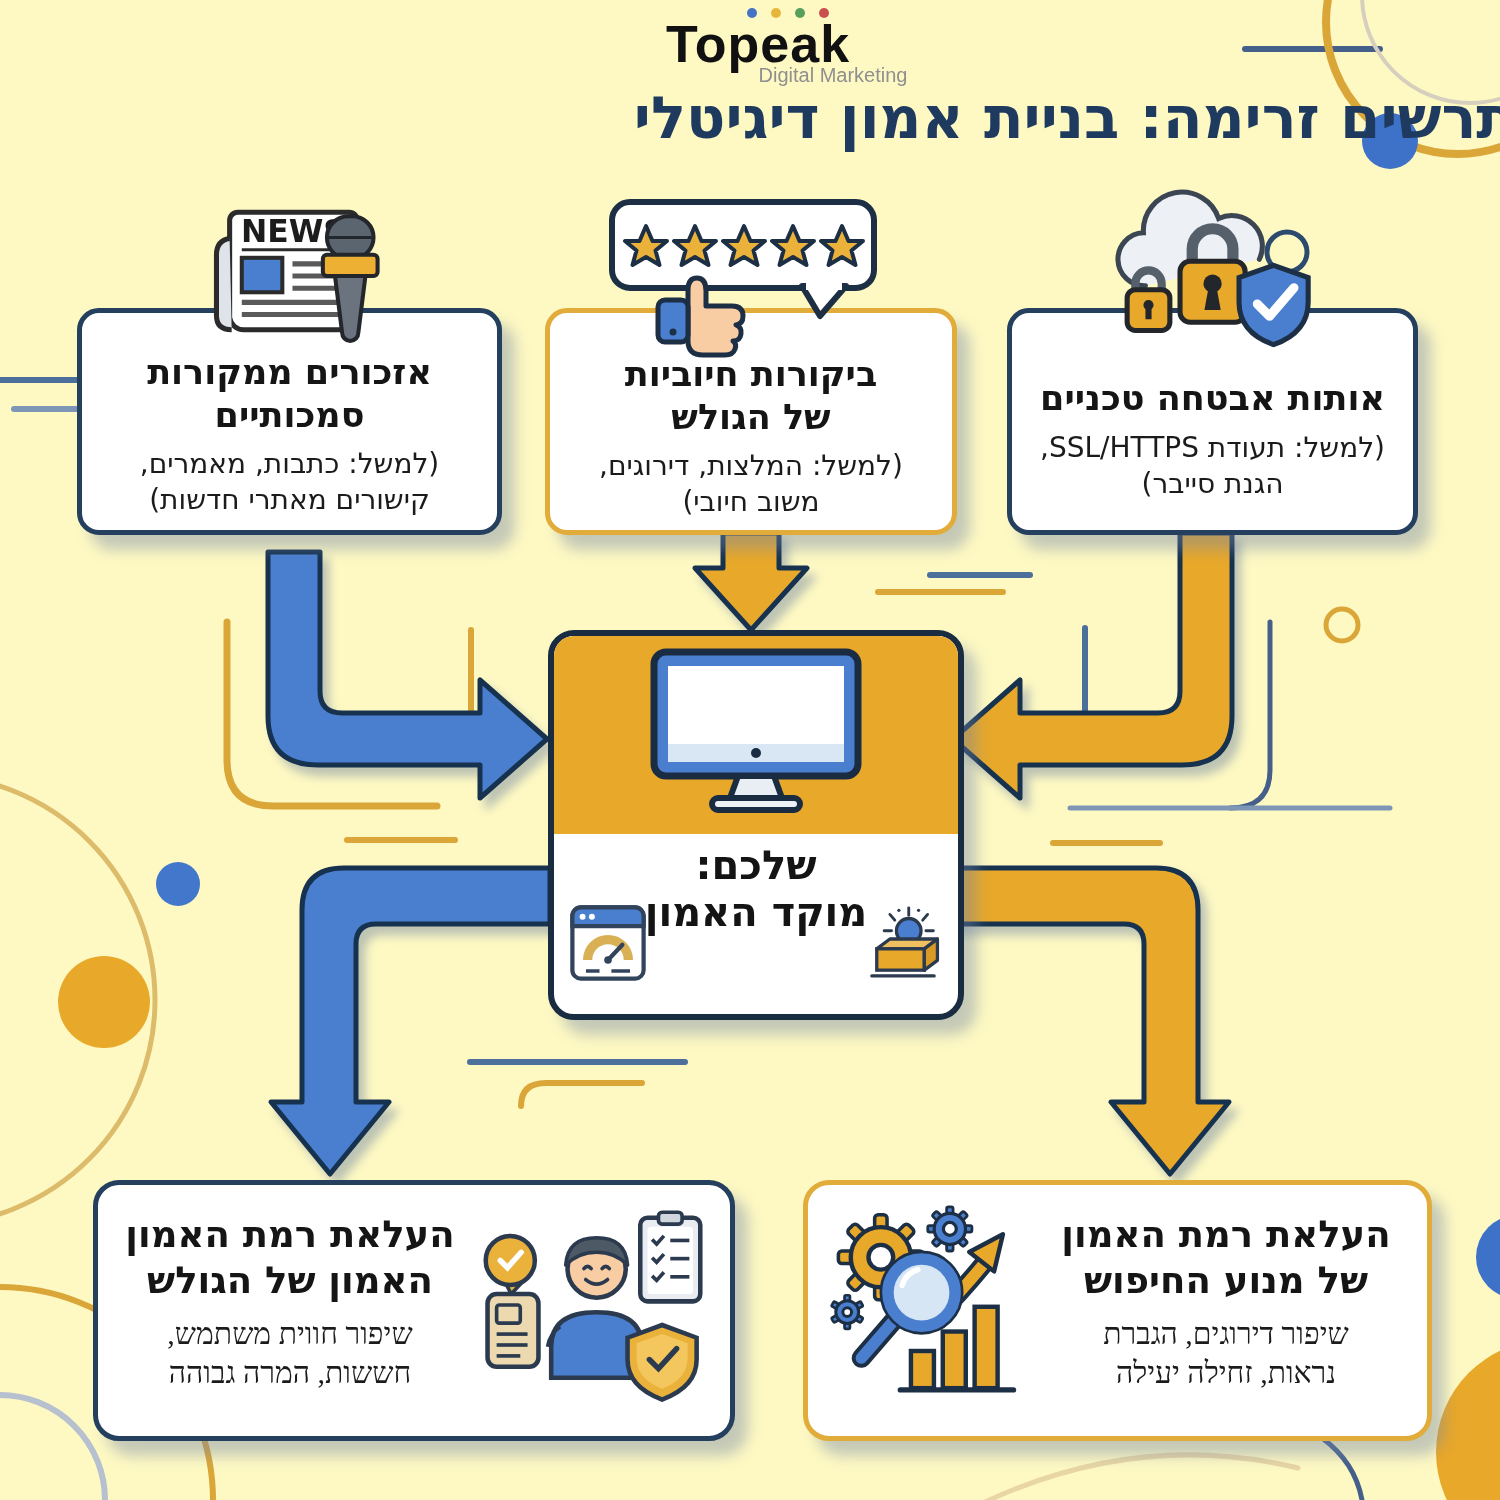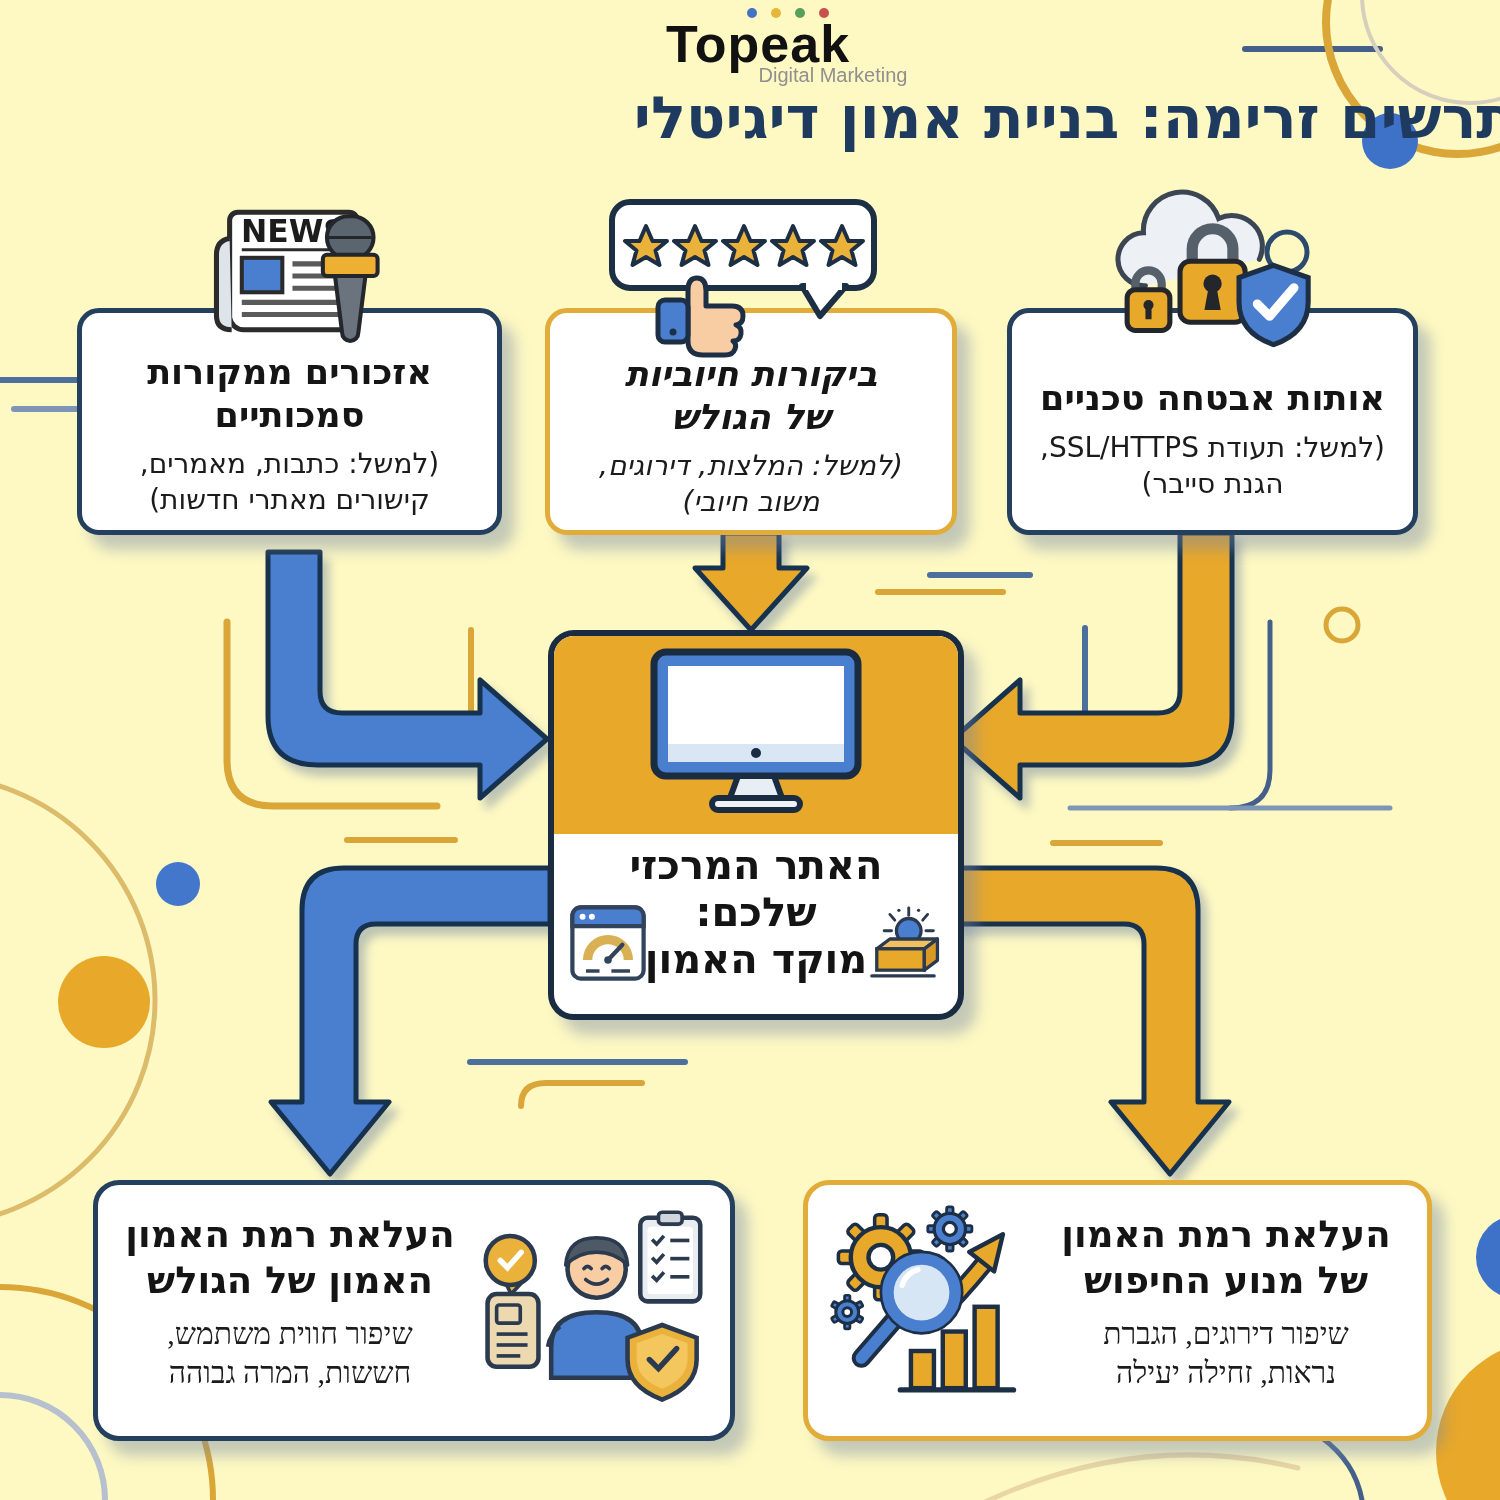--- a/index.html
+++ b/index.html
@@ -11,21 +11,21 @@
   .logo-dots{display:flex;gap:14px;justify-content:center;margin-left:60px;height:10px;}
   .logo-dots span{width:10px;height:10px;border-radius:50%;display:inline-block;}
   .dot-blue{background:#4472c4;} .dot-yellow{background:#e7b73c;} .dot-green{background:#57a05a;} .dot-red{background:#c9504e;}
   .logo-text{font-family:"Liberation Sans",sans-serif;font-size:52px;font-weight:600;letter-spacing:1px;color:#111;line-height:1.0;}
   .logo-tagline{font-family:"Liberation Sans",sans-serif;font-size:20px;color:#8f8f8f;margin:-6px 0 0 150px;}
   .page-title{position:absolute;top:84px;left:0;width:100%;direction:rtl;font-size:58px;font-weight:bold;color:#1e3a5f;z-index:5;}
   
   .box{position:absolute;background:#fff;border:5px solid #24405e;border-radius:22px;z-index:3;
        box-shadow:13px 15px 14px rgba(116,136,168,.42);direction:rtl;text-align:center;
        display:flex;flex-direction:column;justify-content:center;align-items:center;}
-  .box.gold-border{border-color:#e2ac3b;font-style:italic;}
+  .box.gold-border{border-color:#e2ac3b;}
   .box-title{font-size:35px;font-weight:bold;color:#151515;line-height:1.22;}
   .box-sub{font-size:28px;color:#1b1b1b;line-height:1.28;margin-top:10px;}
   .node-icon{position:absolute;z-index:4;}
   
   .center-box{position:absolute;left:548px;top:630px;width:404px;height:378px;background:#fff;border:6px solid #1a2c42;
       border-radius:26px;z-index:3;overflow:hidden;box-shadow:13px 15px 14px rgba(116,136,168,.42);}
   .center-gold{position:absolute;left:0;top:0;width:100%;height:198px;background:#e8a82a;}
   .center-monitor{position:absolute;left:92px;top:12px;}
   .center-text{position:absolute;left:0;top:206px;width:100%;text-align:center;direction:rtl;font-size:40px;font-weight:bold;color:#141414;line-height:1.18;}
   .gauge-pos{position:absolute;left:15px;top:266px;}
@@ -185,21 +185,20 @@
     <div class="center-gold"></div>
     <svg class="center-monitor" width="220" height="170" viewBox="0 0 220 170">
       <rect x="8" y="4" width="204" height="124" rx="12" fill="#4a7fd0" stroke="#1a2c42" stroke-width="7"></rect>
       <rect x="22" y="18" width="176" height="78" fill="#ffffff"></rect>
       <rect x="22" y="96" width="176" height="18" fill="#d9e6f4"></rect>
       <circle cx="110" cy="105" r="5" fill="#1a2c42"></circle>
       <path d="M92,128 h36 l8,22 h-52 Z" fill="#e9eef5" stroke="#1a2c42" stroke-width="6"></path>
       <rect x="66" y="150" width="88" height="12" rx="6" fill="#eef2f7" stroke="#1a2c42" stroke-width="6"></rect>
     </svg>
     <div class="center-text">
-      <div>האתר המרכזי</div>
       <div>שלכם:</div>
       <div>מוקד האמון</div>
     </div>
     <svg class="gauge-pos" width="78" height="82" viewBox="0 0 92 92">
       <rect x="4" y="4" width="84" height="84" rx="10" fill="#ffffff" stroke="#31445c" stroke-width="5"></rect>
       <path d="M4,14 a10,10 0 0 1 10,-10 h64 a10,10 0 0 1 10,10 v12 H4 Z" fill="#4a7fd0" stroke="#31445c" stroke-width="5"></path>
       <circle cx="16" cy="15" r="3.5" fill="#fff"></circle>
         <circle cx="27" cy="15" r="3.5" fill="#fff"></circle>
       <path d="M22,66 a24,24 0 1 1 48,0" stroke="#d9b054" stroke-width="11" fill="none"></path>
       <line x1="46" y1="66" x2="63" y2="48" stroke="#31445c" stroke-width="5" stroke-linecap="round"></line>

